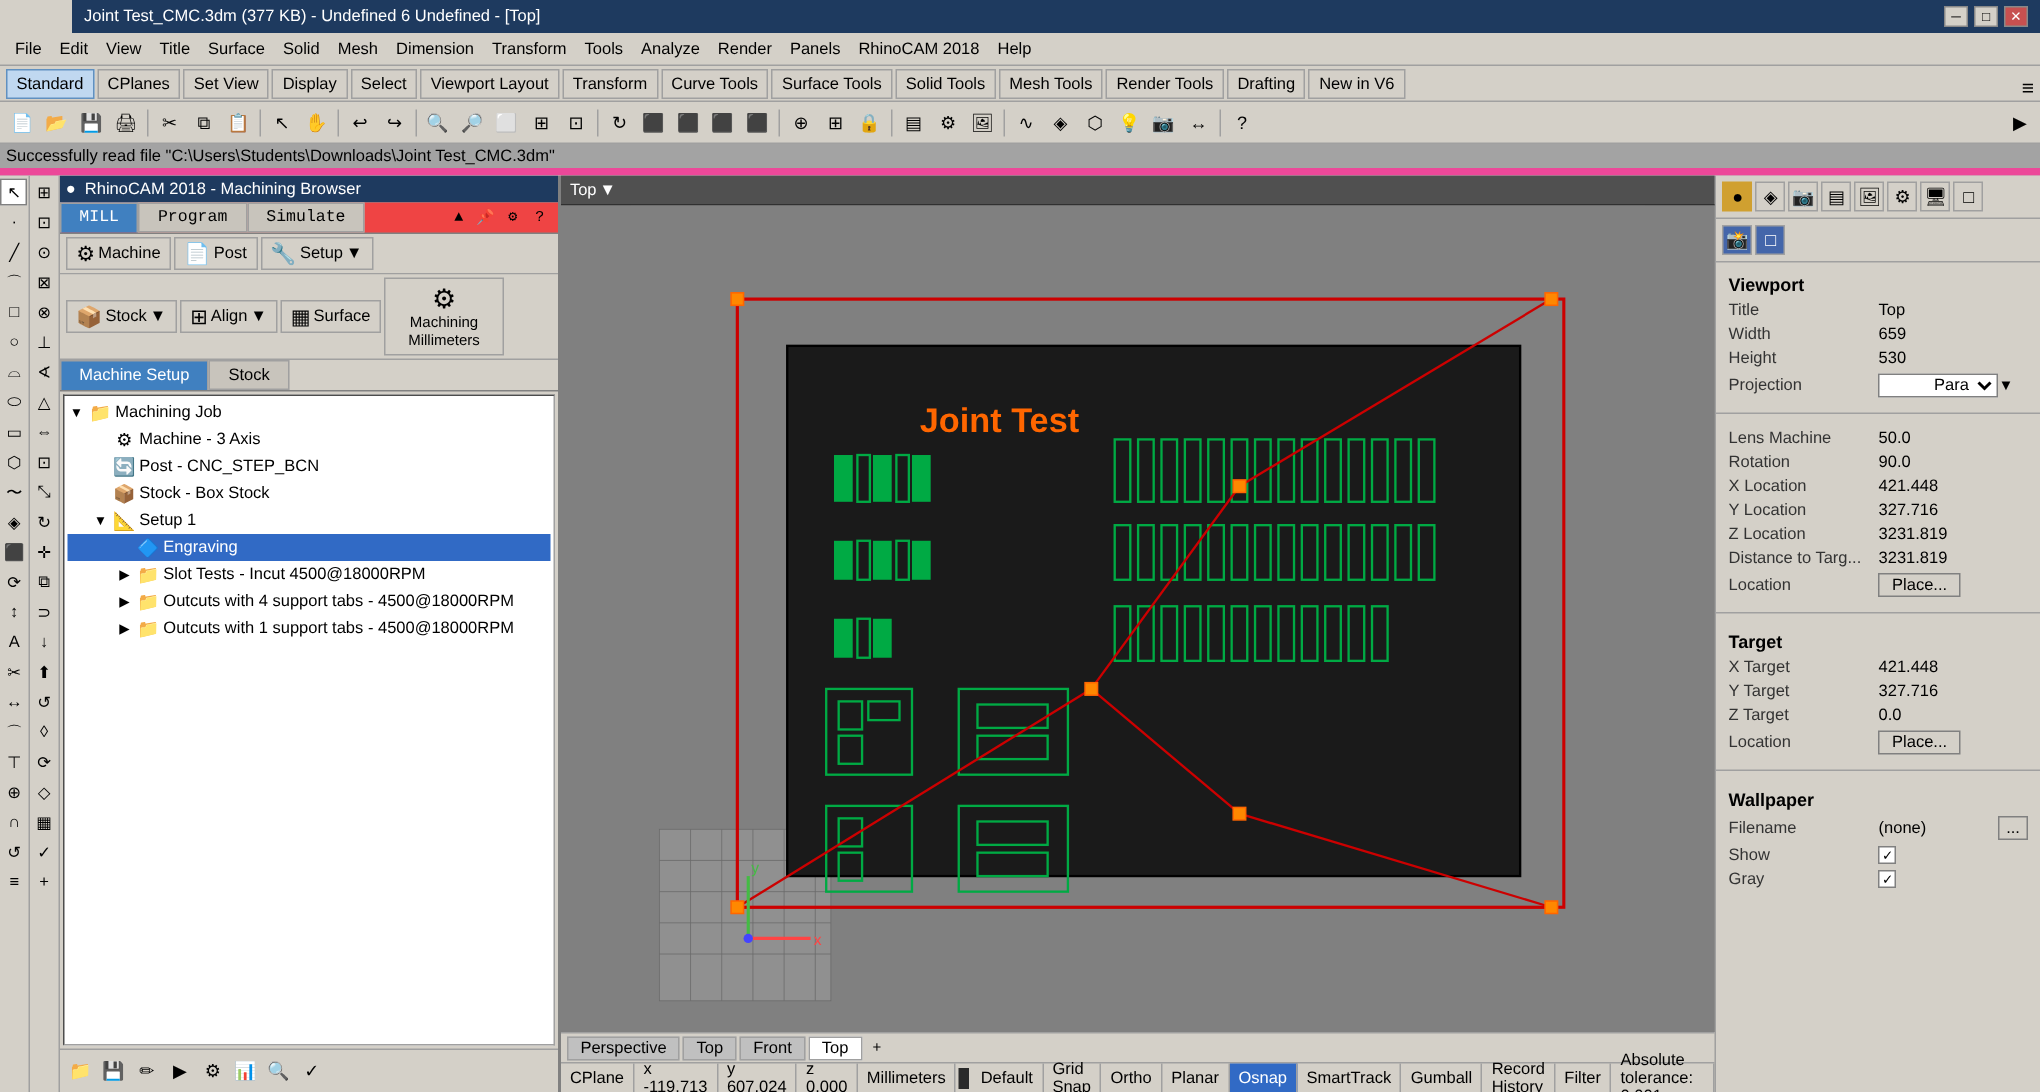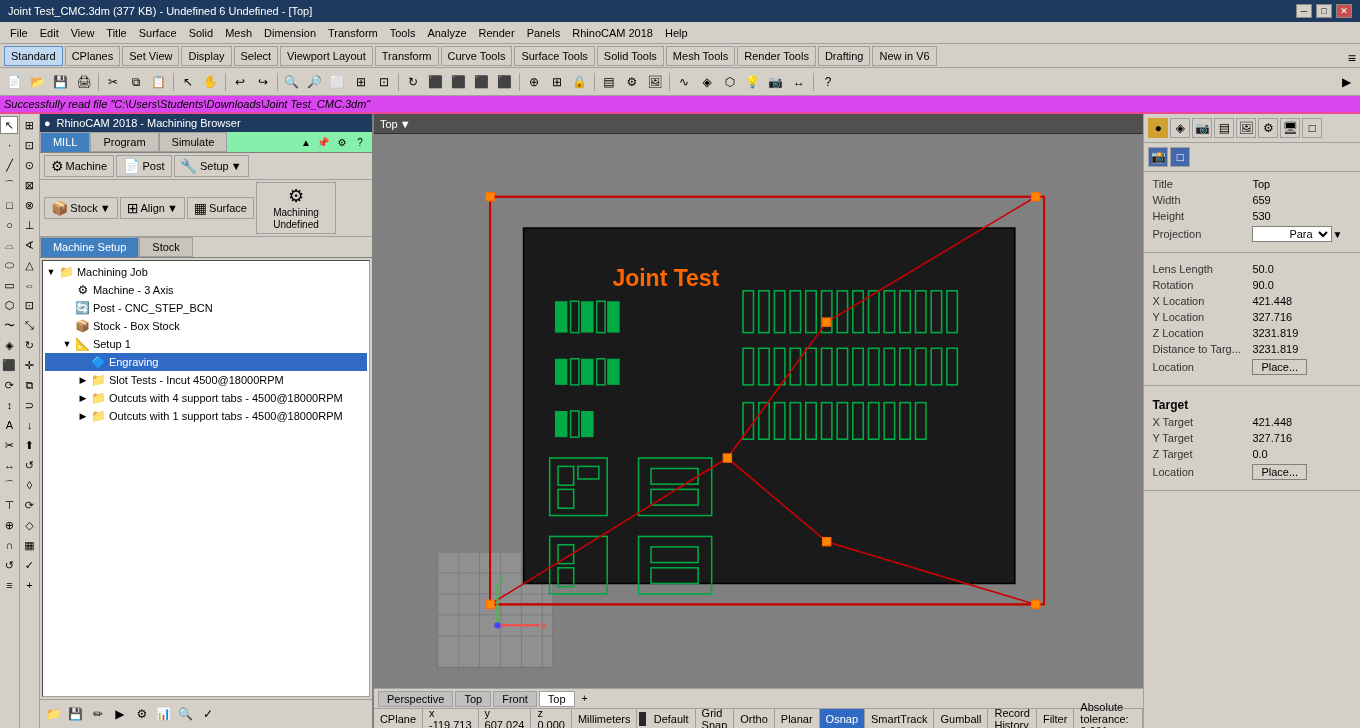--- a/index.html
+++ b/index.html
@@ -1,38 +1,38 @@
 <!DOCTYPE html>
 <html><head>
   <meta charset="utf-8">
   <style>
     * { box-sizing: border-box; margin: 0; padding: 0; }
     body { font-family: 'Segoe UI', Arial, sans-serif; font-size: 11px; background: #d4d0c8; width: 1360px; height: 728px; overflow: hidden; }
     
     
-    .title-bar { background: #1e3a5f; color: white; height: 22px; display: flex; align-items: center; padding: 0 8px; justify-content: space-between; }
+    .title-bar { background: #1e3a5f; color: white; height: 22px; display: flex; align-items: center; padding: 0 8px; justify-content: space-between; margin-left: 48px; }
     .title-bar-controls { display: flex; gap: 4px; }
     .title-btn { width: 16px; height: 14px; background: #d4d0c8; border: 1px solid #888; font-size: 9px; display: flex; align-items: center; justify-content: center; cursor: pointer; color: black; }
     
     
     .menu-bar { background: #d4d0c8; height: 22px; display: flex; align-items: center; padding: 4px 4px; border-bottom: 1px solid #a0a0a0; }
     .menu-item { padding: 2px 6px; font-size: 11px; cursor: pointer; }
     .toolbar-row { display: flex; align-items: flex-end; height: 24px; padding: 1px 4px; gap: 2px; border-bottom: 1px solid #a0a0a0; }
     .toolbar-btn { padding: 1px 6px; font-size: 11px; background: #d4d0c8; border: 1px solid #a0a0a0; cursor: pointer; height: 20px; display: flex; align-items: center; }
     .toolbar-btn.active { background: #c0d8f0; border: 1px solid #6090c0; }
     .toolbar-separator { width: 1px; height: 18px; background: #a0a0a0; margin: 0 2px; }
     
     
     .icon-toolbar { display: flex; align-items: center; height: 28px; padding: 2px 4px; gap: 1px; background: #d4d0c8; border-bottom: 1px solid #a0a0a0; }
     .icon-btn { width: 22px; height: 22px; background: #d4d0c8; border: 1px solid transparent; display: flex; align-items: center; justify-content: center; cursor: pointer; font-size: 12px; }
     
     
     .rhinocam-panel { width: 370px; background: #d4d0c8; border-right: 2px solid #808080; display: flex; flex-direction: column; }
     .rhinocam-title { background: #1e3a5f; color: white; height: 18px; display: flex; align-items: center; padding: 0 4px; font-size: 11px; }
-    .rhinocam-tabs { display: flex; background: #86efac; border-bottom: 1px solid #808080; }
+    .rhinocam-tabs { display: flex; background: #ef4444; border-bottom: 1px solid #808080; font-family: Liberation Mono, monospace; }
     .rhinocam-tab { padding: 3px 12px; font-size: 11px; cursor: pointer; border: 1px solid #a0a0a0; background: #c8c4bc; }
     .rhinocam-tab.active { background: #4080c0; color: white; border-bottom: none; }
     .rhinocam-toolbar { display: flex; align-items: center; padding: 2px 4px; gap: 2px; background: #d4d0c8; border-bottom: 1px solid #a0a0a0; }
     .rhinocam-tool-btn { display: flex; align-items: center; gap: 2px; padding: 2px 6px; font-size: 11px; background: #d4d0c8; border: 1px solid #a0a0a0; cursor: pointer; height: 22px; }
     .small-icon-btn { width: 16px; height: 16px; display: flex; align-items: center; justify-content: center; cursor: pointer; font-size: 10px; border: 1px solid transparent; }
     
     
     .tree-panel { flex: 1; overflow-y: auto; padding: 2px; background: white; border: 1px inset #a0a0a0; margin: 2px; }
     .tree-item { display: flex; align-items: center; padding: 1px 0; cursor: pointer; font-size: 11px; white-space: nowrap; }
     .tree-item.selected { background: #316ac5; color: white; }
@@ -67,21 +67,21 @@
     .vstatus-active { background: #316ac5; color: white; }
     
     
     .cad-canvas { width: 100%; height: 100%; }
     
     
     .command-bar { background: #d4d0c8; height: 20px; display: flex; align-items: center; padding: 0 4px; border-bottom: 1px solid #a0a0a0; }
     .command-label { font-size: 11px; margin-right: 4px; }
     .command-input { flex: 1; border: none; background: white; font-size: 11px; padding: 0 2px; height: 16px; border: 1px inset #a0a0a0; outline: none; }
     
-    .status-msg { font-size: 11px; padding: 2px 4px; border-bottom: 2px solid #ec4899; background: #d946ef; font-style: italic; }
+    .status-msg { font-size: 11px; padding: 2px 4px; border-bottom: 5px solid #ec4899; background: #a3a3a3; }
     
     
     .panel-checkbox { width: 12px; height: 12px; border: 1px solid #808080; background: white; display: flex; align-items: center; justify-content: center; font-size: 10px; }
     .panel-checkbox.checked::after { content: '✓'; font-size: 9px; }
     
     
     .app-container { width: 1360px; height: 728px; display: flex; flex-direction: column; overflow: hidden; }
     .content-area { flex: 1; display: flex; overflow: hidden; }
     .left-vertical-toolbar { width: 22px; background: #d4d0c8; border-right: 1px solid #a0a0a0; display: flex; flex-direction: column; align-items: center; padding: 2px 0; gap: 2px; }
     .lv-icon { width: 18px; height: 18px; display: flex; align-items: center; justify-content: center; cursor: pointer; border: 1px solid transparent; font-size: 11px; }
@@ -290,21 +290,21 @@
           <span>Align</span>
           <span>▼</span>
         </div>
         <div class="rhinocam-tool-btn">
           <span style="font-size:14px;">▦</span>
           <span>Surface</span>
         </div>
 
         <div style="display:flex; flex-direction:column; align-items:center; border:1px solid #a0a0a0; padding:2px 6px; cursor:pointer; background:#d4d0c8; font-size:10px; width:80px; min-width:80px;">
           <span style="font-size:18px;">⚙</span>
-          <span style="text-align:center; line-height:1.2;">Machining Undefined</span>
+          <span style="text-align:center; line-height:1.2;">Machining Millimeters</span>
         </div>
       </div>
 
       <div style="display:flex; border-bottom: 1px solid #808080; background:#d4d0c8;">
         <div class="rhinocam-tab active">Machine Setup</div>
         <div class="rhinocam-tab">Stock</div>
       </div>
 
       <div class="tree-panel">
 
@@ -585,20 +585,21 @@
         <div class="panel-icon-btn">🖥</div>
         <div class="panel-icon-btn">□</div>
       </div>
 
       <div class="right-panel-icons" style="border-bottom:1px solid #a0a0a0;">
         <div class="panel-icon-btn" style="background:#4466aa;color:white;">📸</div>
         <div class="panel-icon-btn" style="background:#4466aa;color:white;">□</div>
       </div>
 
       <div class="panel-section">
+        <div class="panel-section-title">Viewport</div>
         <div class="panel-row">
           <span class="panel-label">Title</span>
           <span class="panel-value">Top</span>
         </div>
         <div class="panel-row">
           <span class="panel-label">Width</span>
           <span class="panel-value">659</span>
         </div>
         <div class="panel-row">
           <span class="panel-label">Height</span>
@@ -611,21 +612,21 @@
             <option>Perspective</option>
           </select>
           <span style="font-size:10px;">▼</span>
         </div>
       </div>
 
       <div class="panel-divider"></div>
 
       <div class="panel-section">
         <div class="panel-row">
-          <span class="panel-label">Lens Length</span>
+          <span class="panel-label">Lens Machine</span>
           <span class="panel-value">50.0</span>
         </div>
         <div class="panel-row">
           <span class="panel-label">Rotation</span>
           <span class="panel-value">90.0</span>
         </div>
         <div class="panel-row">
           <span class="panel-label">X Location</span>
           <span class="panel-value">421.448</span>
         </div>
@@ -664,17 +665,33 @@
           <span class="panel-value">0.0</span>
         </div>
         <div class="panel-row">
           <span class="panel-label">Location</span>
           <button class="panel-btn">Place...</button>
         </div>
       </div>
 
       <div class="panel-divider"></div>
 
+      <div class="panel-section">
+        <div class="panel-section-title">Wallpaper</div>
+        <div class="panel-row">
+          <span class="panel-label">Filename</span>
+          <span class="panel-value">(none)</span>
+          <button class="panel-btn" style="padding:1px 4px;min-width:20px;">...</button>
+        </div>
+        <div class="panel-row">
+          <span class="panel-label">Show</span>
+          <div class="panel-checkbox checked"></div>
+        </div>
+        <div class="panel-row">
+          <span class="panel-label">Gray</span>
+          <div class="panel-checkbox checked"></div>
+        </div>
+      </div>
     </div>
 
   </div>
 
 </div>
 
 </body></html>

